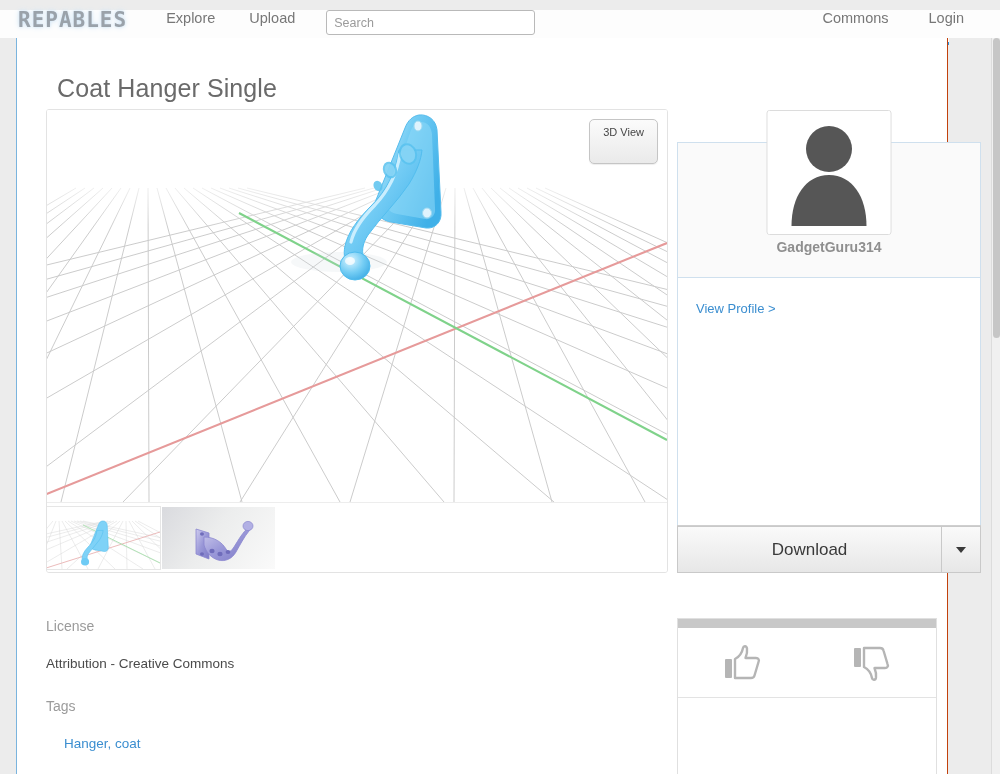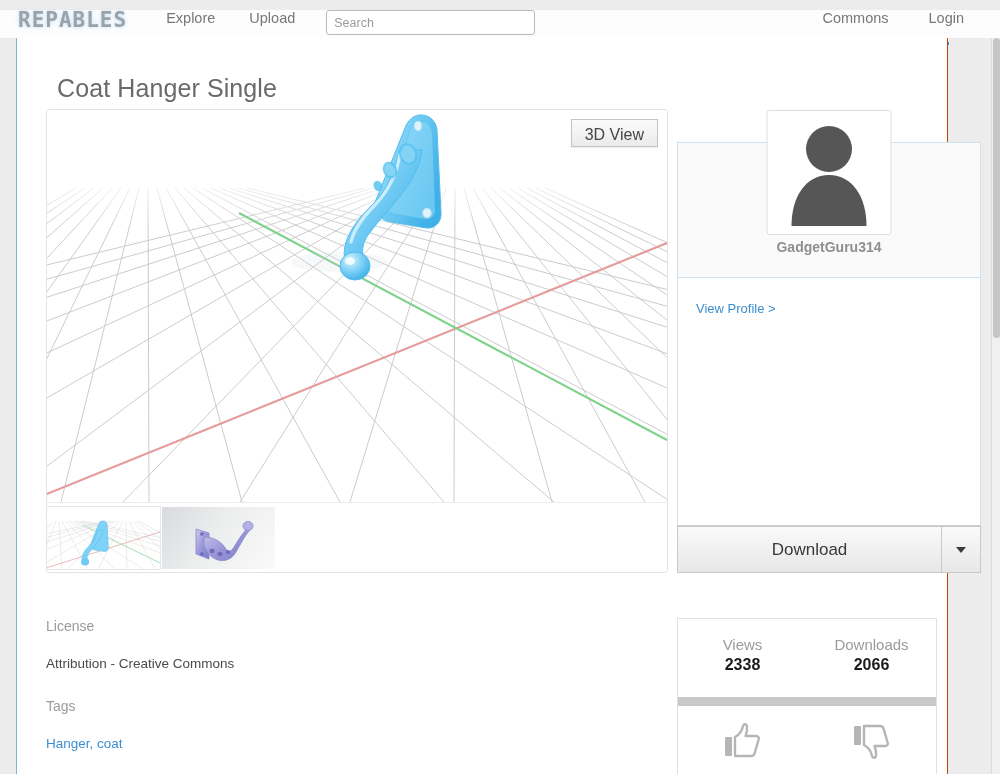--- a/index.html
+++ b/index.html
@@ -80,24 +80,24 @@
     overflow: hidden;
   }
   #viewer-canvas {
     position: absolute; left: 0; top: 0; width: 620px; height: 392px;
     background: linear-gradient(#ffffff, #fbfcfd);
     overflow: hidden;
   }
   #viewer-canvas svg { position: absolute; left: 0; top: 0; }
   #btn-3dview {
     position: absolute; right: 9px; top: 9px;
-    padding: 6px 13px 2px;
-    font-size: 16px; color: #464646;
+    padding: 6px 13px 25px;
+    font-size: 11px; color: #464646;
     background: linear-gradient(#fbfbfb, #eaeaea);
-    border: 1px solid #c5c5c5; border-radius: 0;
+    border: 1px solid #c5c5c5; border-radius: 5px;
     cursor: pointer;
     box-shadow: 0 1px 1px rgba(0,0,0,.07);
   }
   #thumb-strip {
     position: absolute; left: 0; bottom: 0;
     width: 620px; height: 70px;
     background: #fff; border-top: 1px solid #ededed;
     display: flex; align-items: stretch;
   }
   .thumb {
@@ -168,21 +168,21 @@
     font-size: 14px; color: #9b9b9b; font-weight: normal;
   }
   .section-body {
     position: absolute; left: 29px;
     font-size: 13.5px; color: #4a4a4a;
   }
   #license-title  { top: 580px; }
   #license-value  { top: 618px; }
   #tags-title     { top: 660px; }
   #tags-value     { top: 698px; }
-  #tags-value a   { color: #3b8ed0; text-decoration: none; cursor: pointer; }
+  #tags-value a   { color: #3b8ed0; text-decoration: none; cursor: pointer; margin-left: 18px; }
 
   
   #stats-panel {
     position: absolute; left: 660px; top: 580px;
     width: 260px; height: 194px;
     background: #fff; border: 1px solid #e0e0e0;
   }
   #stats-counts { display: flex; height: 78px; }
   .stat { flex: 1; text-align: center; padding-top: 17px; }
   .stat-label { font-size: 15px; color: #9b9b9b; }
@@ -426,30 +426,20 @@
     </div>
   </div>
 
   <h2 class="section-title" id="license-title">License</h2>
   <div class="section-body" id="license-value">Attribution - Creative Commons</div>
 
   <h2 class="section-title" id="tags-title">Tags</h2>
   <div class="section-body" id="tags-value"><a>Hanger, coat</a></div>
 
   <div id="stats-panel">
-    <div id="stats-counts">
-      <div class="stat">
-        <div class="stat-label">Views</div>
-        <div class="stat-value">2338</div>
-      </div>
-      <div class="stat">
-        <div class="stat-label">Downloads</div>
-        <div class="stat-value">2066</div>
-      </div>
-    </div>
     <div id="stats-divider"></div>
     <div id="vote-row">
       <div class="vote-cell">
         <svg width="40" height="40" viewBox="0 0 40 40">
           <rect x="2" y="16" width="7" height="19" rx="1" fill="#b5b5b5"></rect>
           <path d="M12 35 L12 16 C16 14 19 10 20 5 C20.5 2.5 23.5 2.5 24 5.5
                    C24.5 9 23.5 12.5 22.5 15 L33 15 C35.5 15 36.5 17 35.5 19
                    L31.5 32.5 C31 34.5 29.5 35 28 35 Z" fill="#ffffff" stroke="#b5b5b5" stroke-width="2.4" stroke-linejoin="round"></path>
         </svg>
       </div>

